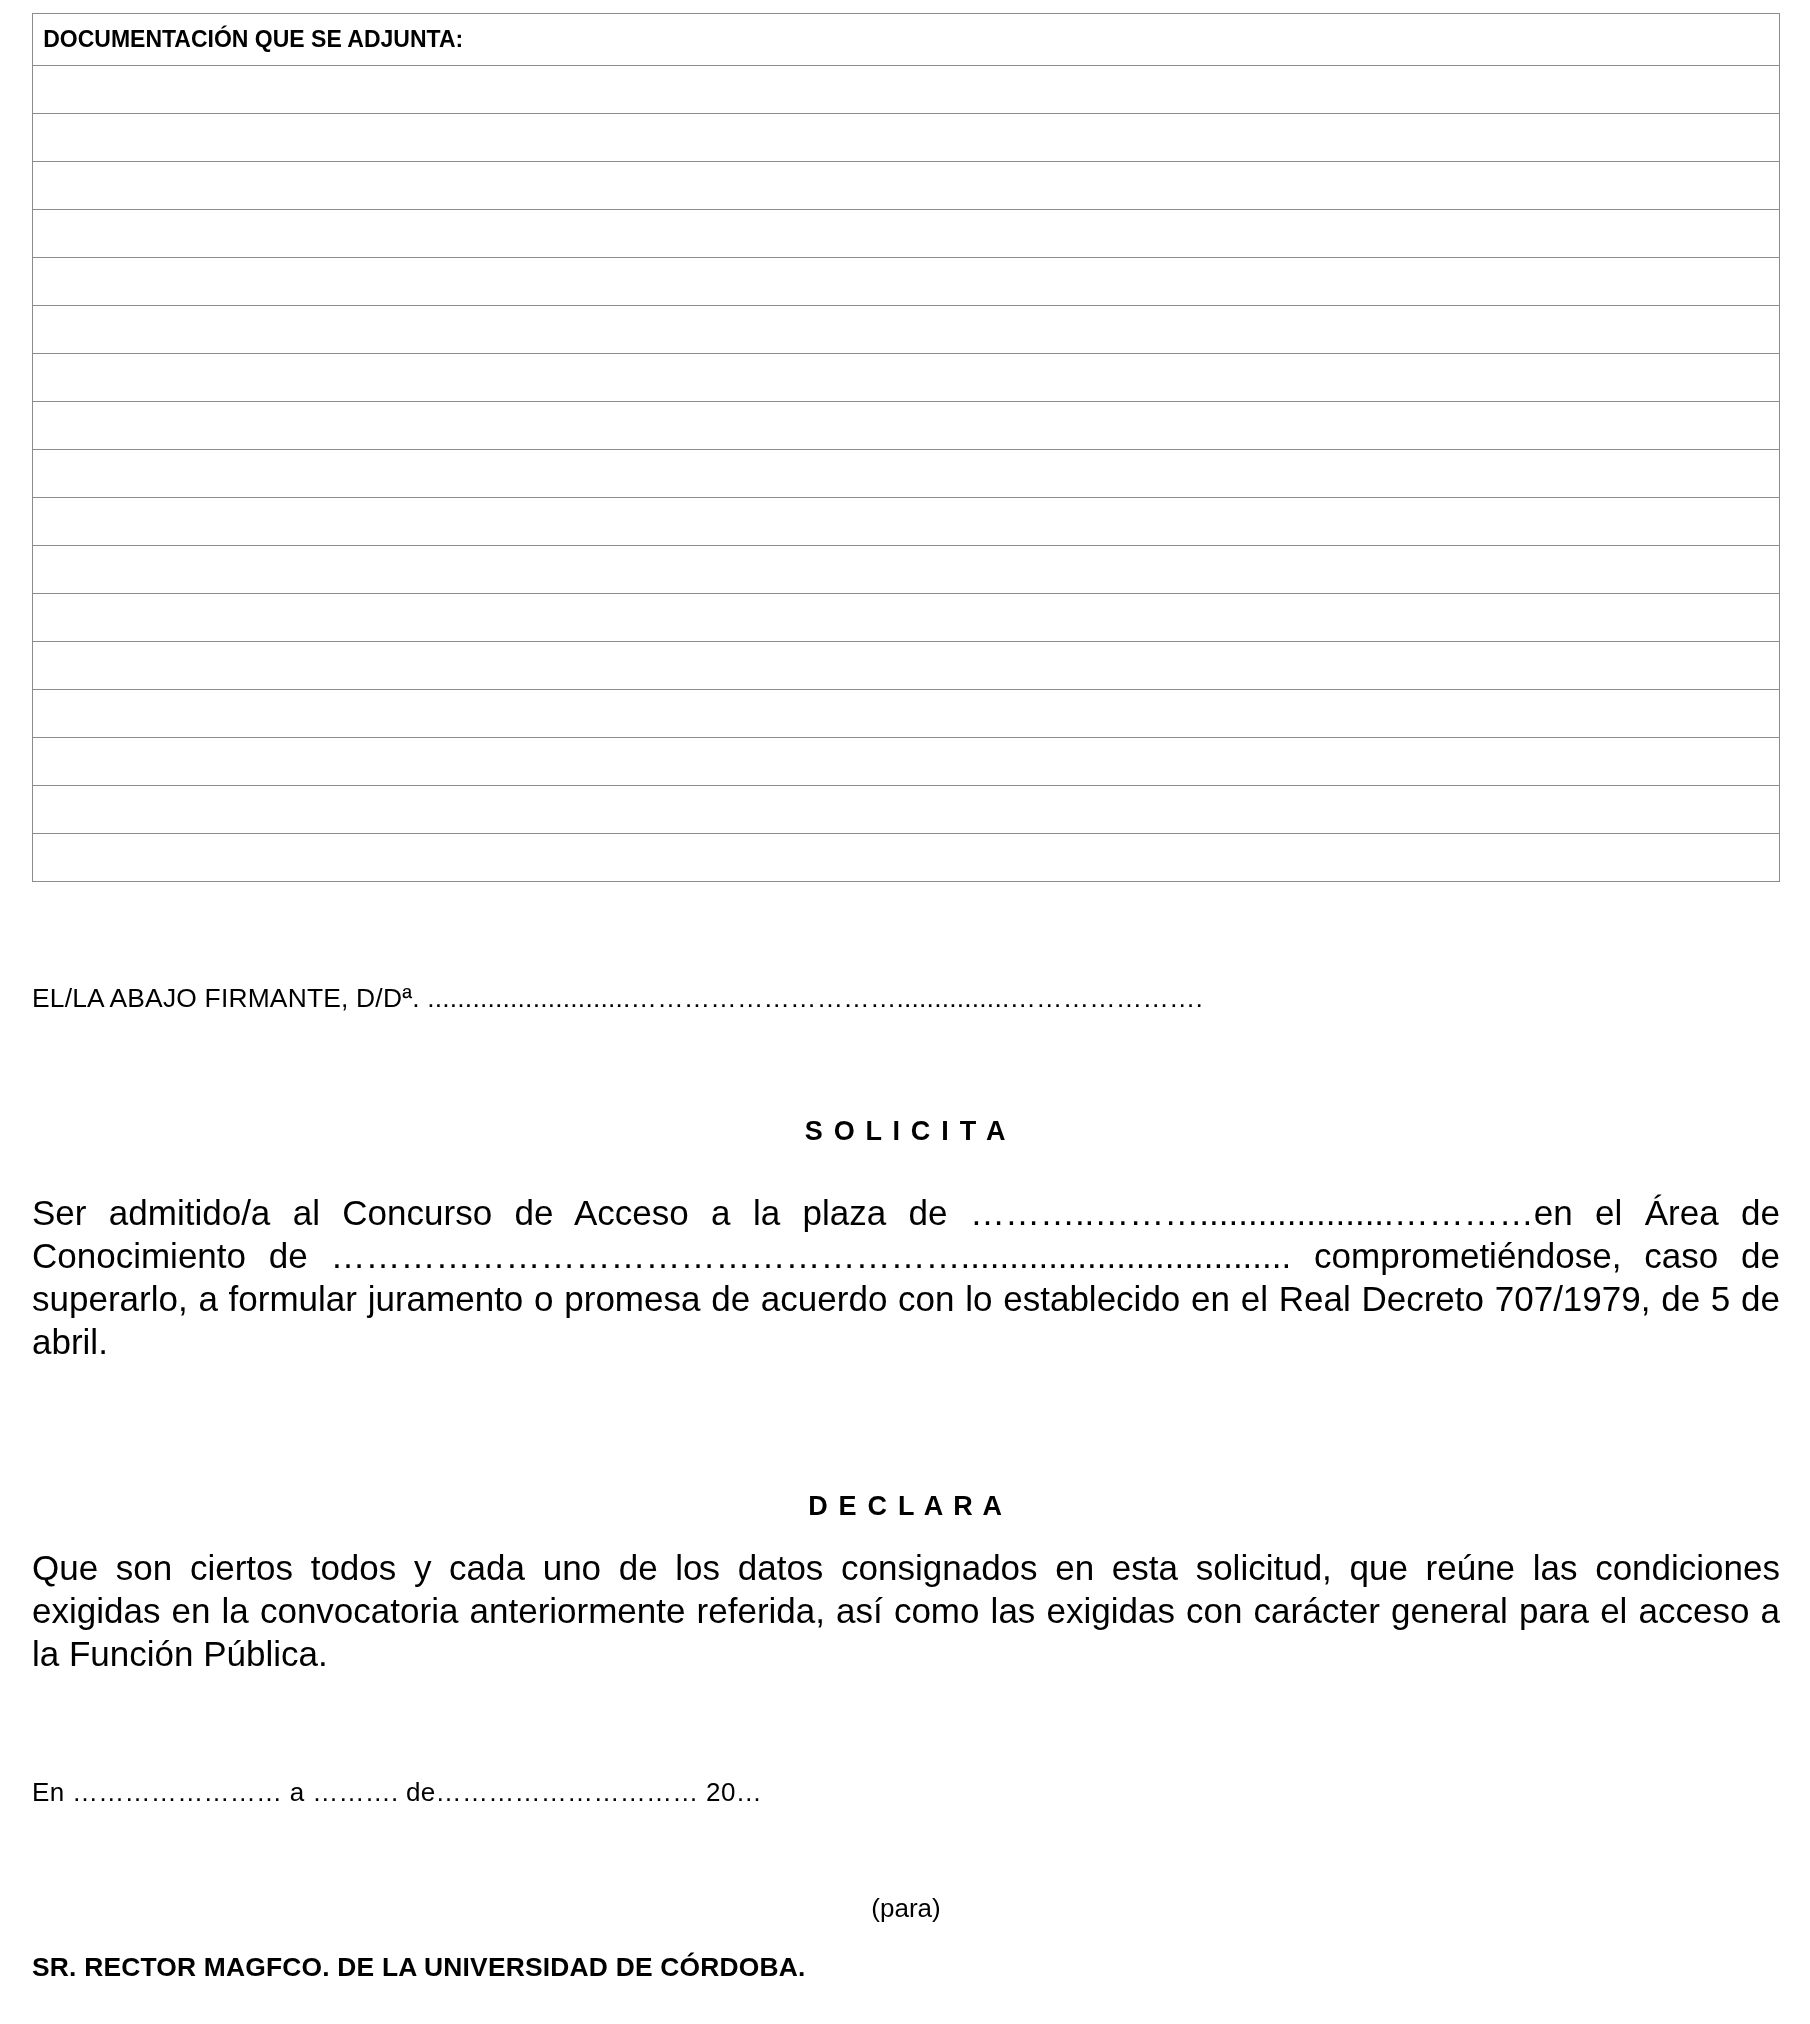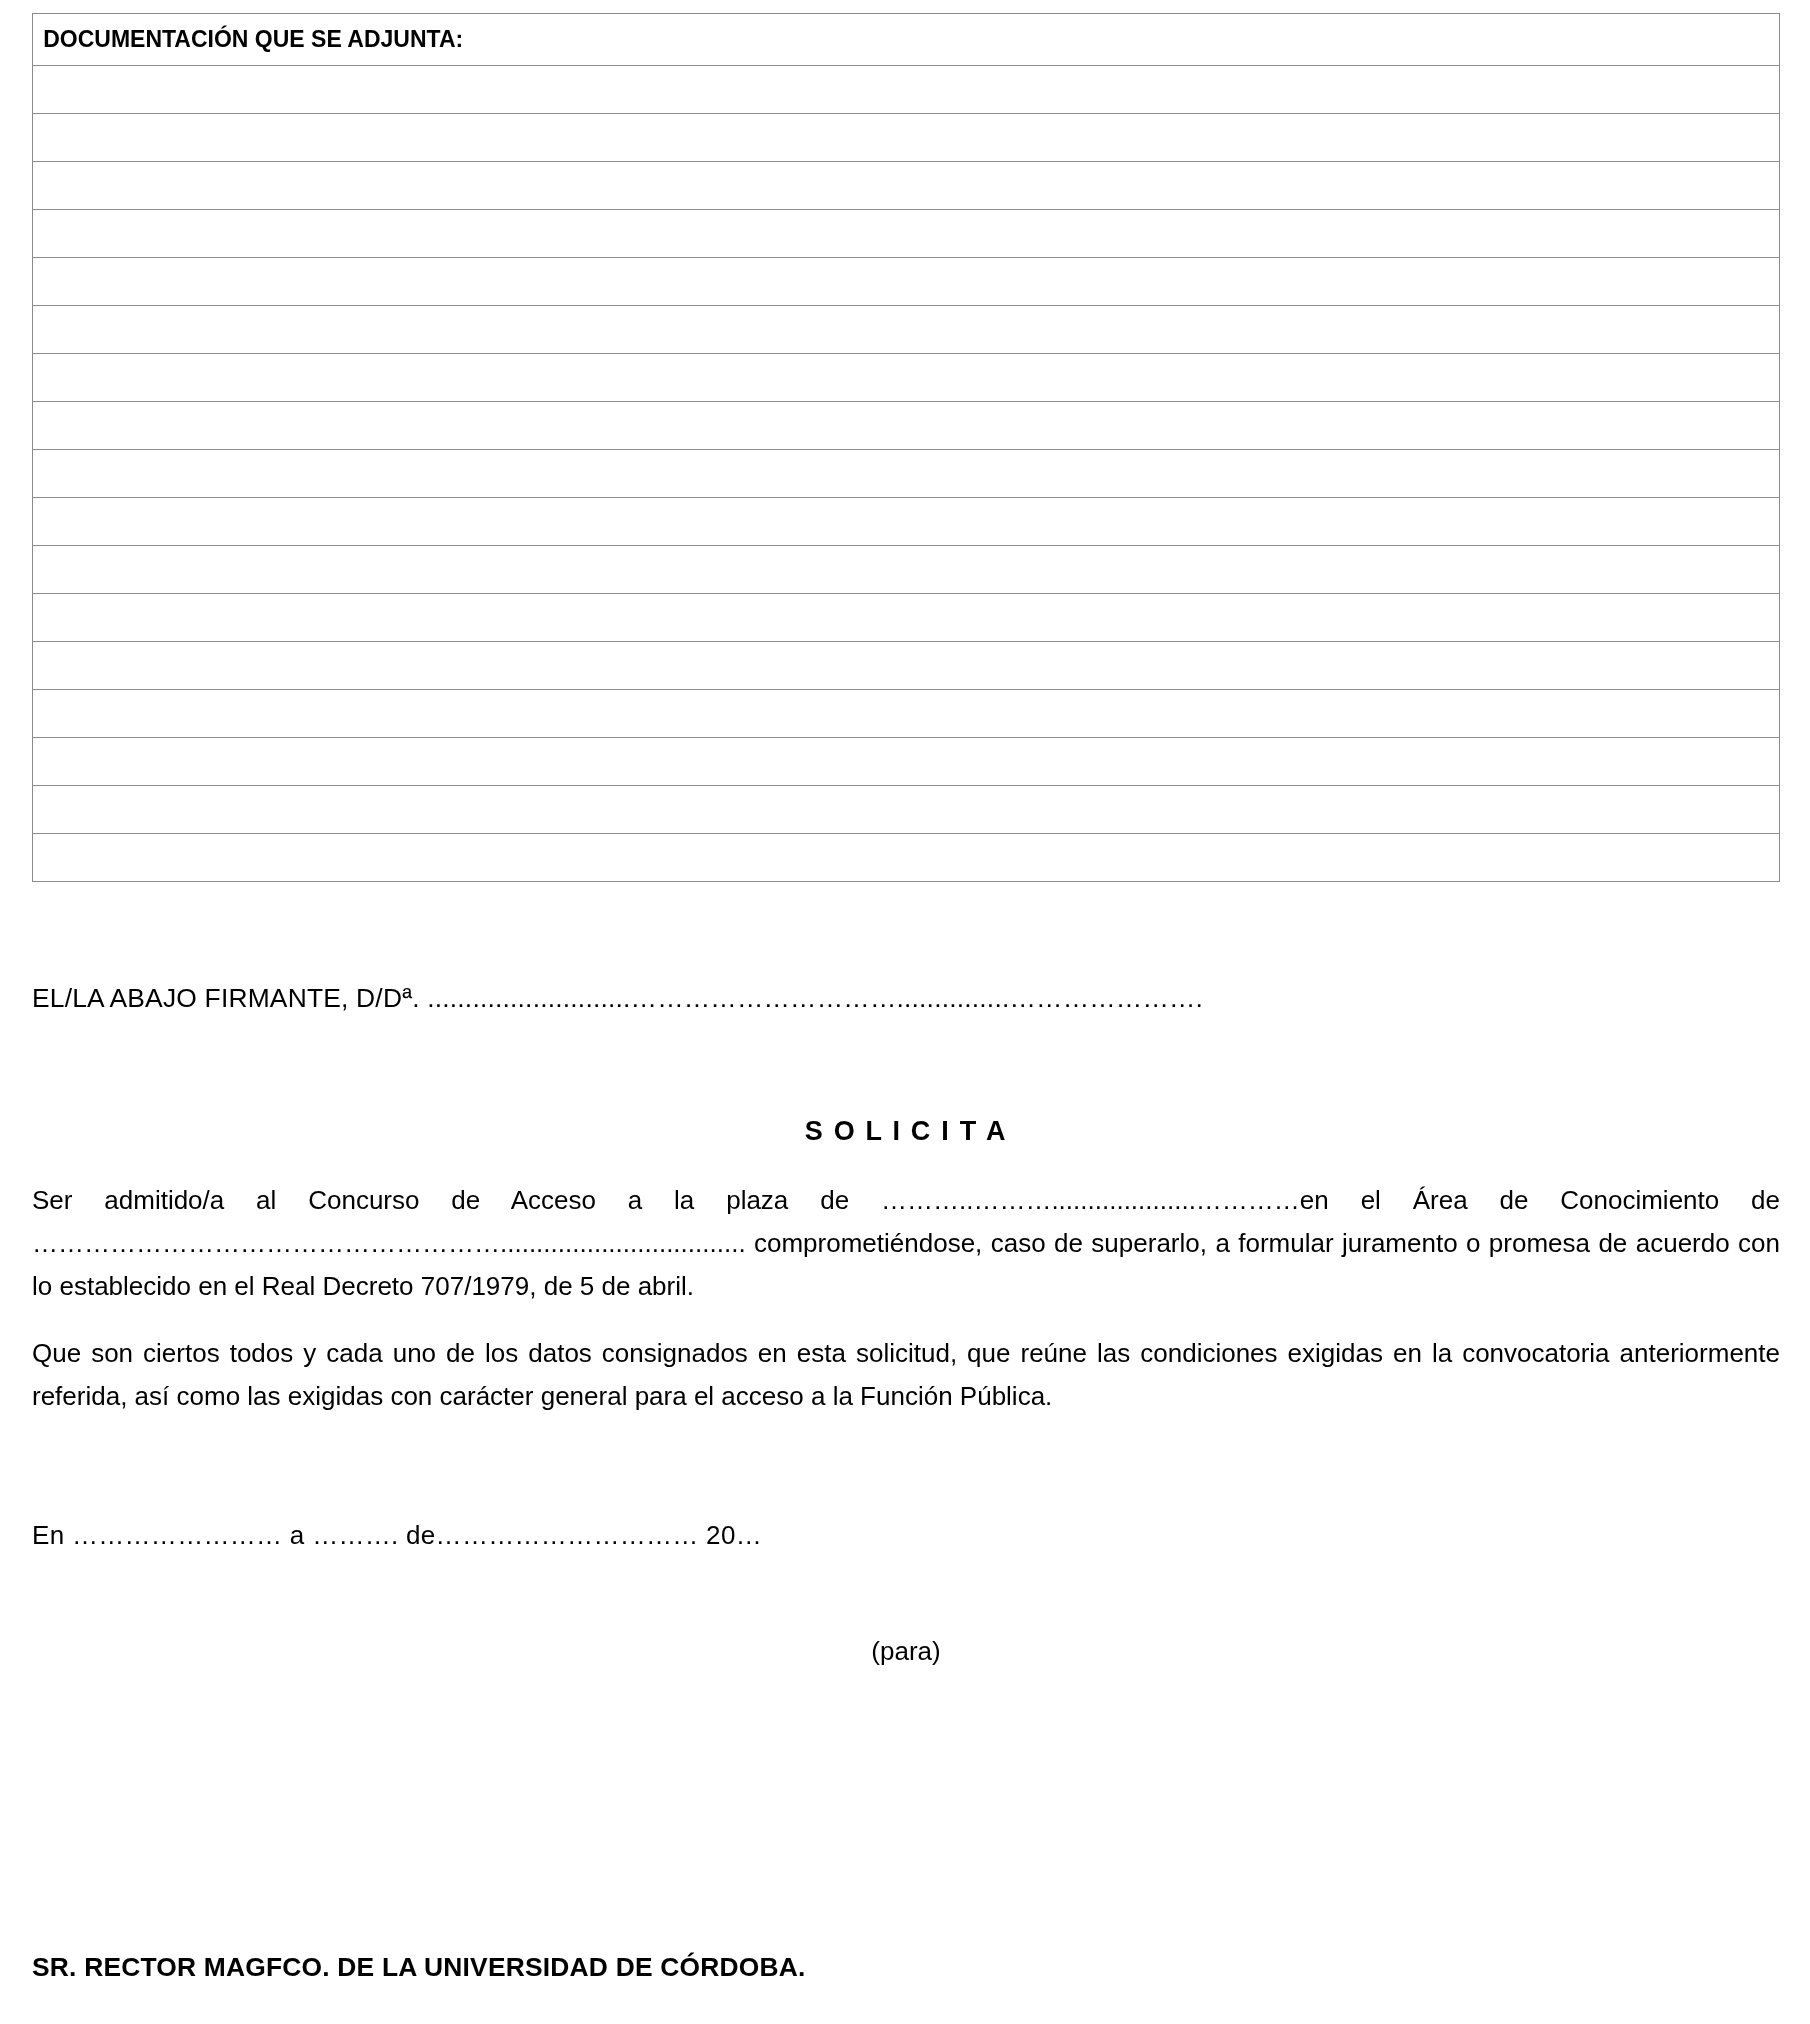--- a/index.html
+++ b/index.html
@@ -55,24 +55,24 @@
   .section-title {
     margin: 102px 0 0 0;
     text-align: center;
     font-weight: bold;
     font-size: 27px;
     letter-spacing: 1.7px;
   }
   .section-title.declara { margin-top: 128px; }
 
   .body-par {
-    margin: 32px 0 0 0;
+    margin: 44px 0 0 0;
     text-align: justify;
     line-height: 43px;
-    font-size: 26px;
+    font-size: 35px;
   }
   .body-par.declara-par { margin-top: 24px; }
 
   .date-line {
     margin: 102px 0 0 0;
     font-size: 26px;
     letter-spacing: 0.3px;
   }
 
   .firma-line {
@@ -119,20 +119,21 @@
   </div>
 
   <p class="firmante">
     <span class="label">EL/LA ABAJO FIRMANTE, D/Dª.</span><span> ...........................…………………………...............………………….</span>
   </p>
 
   <p class="section-title">S O L I C I T A</p>
 
   <p class="body-par">Ser admitido/a al Concurso de Acceso a la plaza de ………..………....................…………en el Área de Conocimiento de ……………………………………………….................................. comprometiéndose, caso de superarlo, a formular juramento o promesa de acuerdo con lo establecido en el Real Decreto 707/1979, de 5 de abril.</p>
 
+  <p class="section-title declara">D E C L A R A</p>
 
   <p class="body-par declara-par">Que son ciertos todos y cada uno de los datos consignados en esta solicitud, que reúne las condiciones exigidas en la convocatoria anteriormente referida, así como las exigidas con carácter general para el acceso a la Función Pública.</p>
 
   <p class="date-line">En …………………… a ………. de………………………… 20…</p>
 
   <p class="firma-line">(para)</p>
 
   <p class="footer-line">SR. RECTOR MAGFCO. DE LA UNIVERSIDAD DE CÓRDOBA.</p>
 
 </div>

